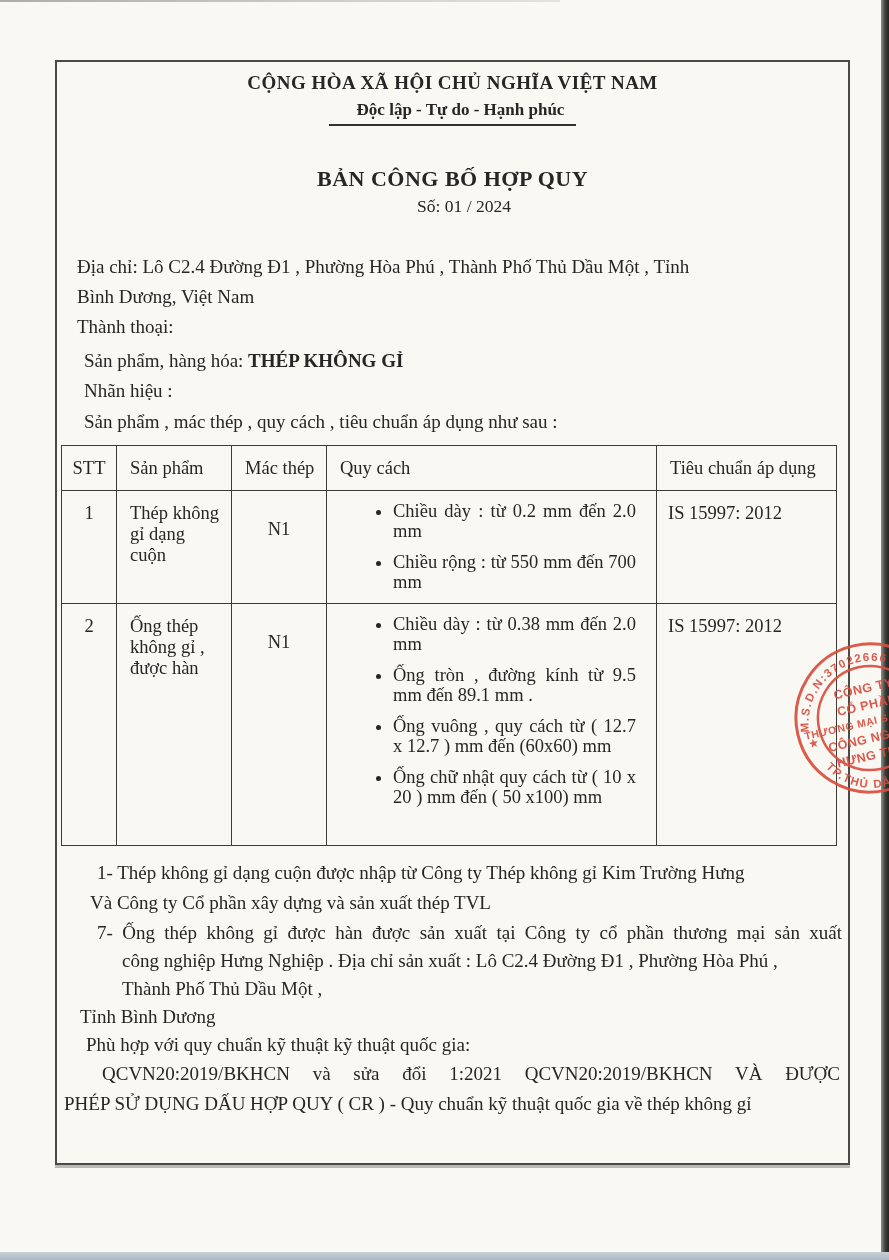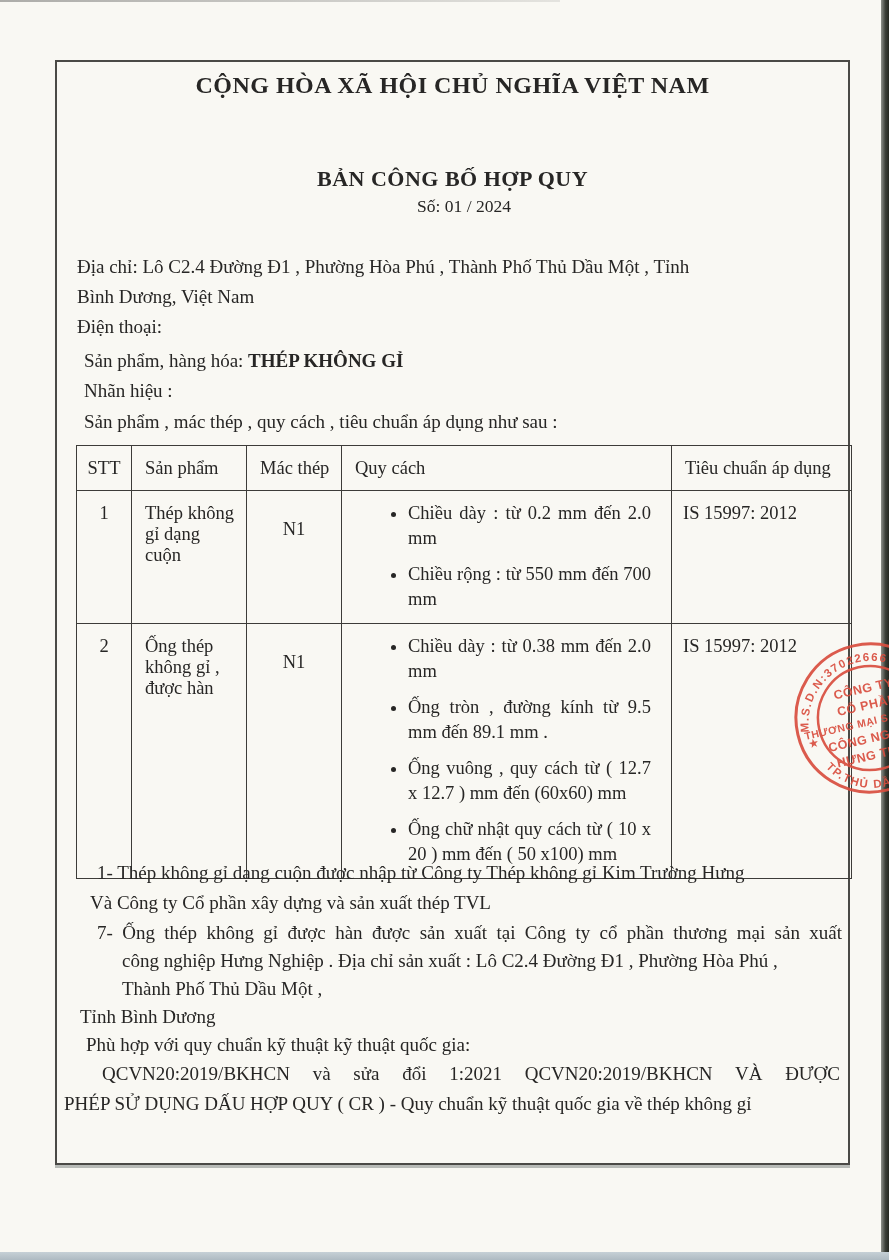--- a/index.html
+++ b/index.html
@@ -15,39 +15,39 @@
   .edge-right { position:absolute; right:0; top:0; width:8px; height:1260px;
     background:linear-gradient(90deg,#8d908a,#3b3f38 55%,#23261f); }
   .edge-bottom { position:absolute; left:0; bottom:0; width:889px; height:8px;
     background:linear-gradient(180deg,#c6d0d6,#aebac2); }
   
   .frame { position:absolute; left:55px; top:60px; width:791px; height:1101px;
     border:2px solid #4b4a46;
     box-shadow:0 3px 0 rgba(120,126,124,.5); }
   .abs { position:absolute; white-space:nowrap; }
   .center { left:0; right:0; text-align:center; }
-  .t-national { top:10px; font-size:24px; font-weight:bold; letter-spacing:.5px;text-align:center; }
+  .t-national { top:10px; font-size:19px; font-weight:bold; letter-spacing:.5px;text-align:center; }
   .t-motto-wrap { top:38px; font-size:17px; font-weight:bold; }
   .motto { display:inline-block; border-bottom:2.5px solid #34332f; padding:0 12px 4px 28px; }
   .t-doc-title { top:104px; font-size:22px; font-weight:bold; letter-spacing:.5px; }
   .t-doc-number { top:134px; font-size:17.5px;padding-left:23px; }
   .body-line { font-size:19px; }
   
-  .spec-table { position:absolute; left:19px; top:383px; border-collapse:collapse; table-layout:fixed; width:775px; font-size:18.5px;border-radius:24px; }
+  .spec-table { position:absolute; left:4px; top:383px; border-collapse:collapse; table-layout:fixed; width:775px; font-size:18.5px;border-radius:24px; }
   .spec-table th, .spec-table td { border:1.5px solid #3d3c39; font-weight:normal; text-align:left; vertical-align:top; }
   .spec-table thead th { height:40px; vertical-align:middle; padding:2px 10px 2px 13px; }
   .th-stt { text-align:center !important; padding:2px 2px !important; }
   .cell-stt { text-align:center !important; padding-top:12px; height:96px; }
   .row2 .cell-stt { height:228px; }
   .cell-sp { padding:12px 10px 0 13px; text-align:justify; }
   .cell-mt { text-align:center !important; padding-top:28px; }
   .cell-qc { padding:10px 0 0 0; }
   .cell-tc { padding:12px 6px 0 11px; white-space:nowrap; }
   ul.specs { margin:0; padding:0 20px 0 66px; list-style:disc; }
-  ul.specs li { text-align:justify; margin-bottom:11px; line-height:25px; font-size:18.5px; }
+  ul.specs li { text-align:justify; margin-bottom:11px; line-height:20px; font-size:18.5px; }
   
   .note { font-size:19px; }
   .just { text-align:justify; text-align-last:justify; }
   
   .stamp { position:absolute; left:758px; top:606px; width:224px; height:224px;
     transform:rotate(-13deg); opacity:.92; }
   .stamp text { fill:#d94e3f; font-family:"Liberation Sans","DejaVu Sans",sans-serif; font-weight:bold; }
   .stamp circle { fill:none; stroke:#d94e3f; }
   .stamp .arc { font-size:11.5px; letter-spacing:1.5px; }
   .stamp .mid { font-size:12.5px; text-anchor:middle; letter-spacing:.5px; }
@@ -58,26 +58,29 @@
 <body>
 
 <div class="page">
   <div class="edge-top"></div>
   <div class="edge-right"></div>
   <div class="edge-bottom"></div>
 
   <div class="frame">
 
     <div class="abs center t-national">CỘNG HÒA XÃ HỘI CHỦ NGHĨA VIỆT NAM</div>
+    <div class="abs center t-motto-wrap">
+      <span class="motto">Độc lập - Tự do - Hạnh phúc</span>
+    </div>
     <div class="abs center t-doc-title">BẢN CÔNG BỐ HỢP QUY</div>
     <div class="abs center t-doc-number">Số: 01 / 2024</div>
 
     <div class="abs body-line" style="left:20px; top:194px;">Địa chỉ: Lô C2.4 Đường Đ1 , Phường Hòa Phú , Thành Phố Thủ Dầu Một , Tỉnh</div>
     <div class="abs body-line" style="left:20px; top:224px;">Bình Dương, Việt Nam</div>
-    <div class="abs body-line" style="left:20px; top:254px;">Điện thoại:</div>
+    <div class="abs body-line" style="left:20px; top:254px;">Thành thoại:</div>
 
     <div class="abs body-line" style="left:27px; top:288px;">
       <span>Sản phẩm, hàng hóa: </span><b>THÉP KHÔNG GỈ</b>
     </div>
     <div class="abs body-line" style="left:27px; top:318px;">Nhãn hiệu :</div>
     <div class="abs body-line" style="left:27px; top:349px;">Sản phẩm , mác thép , quy cách , tiêu chuẩn áp dụng như sau :</div>
 
     <table class="spec-table">
       <colgroup>
         <col style="width:55px">

